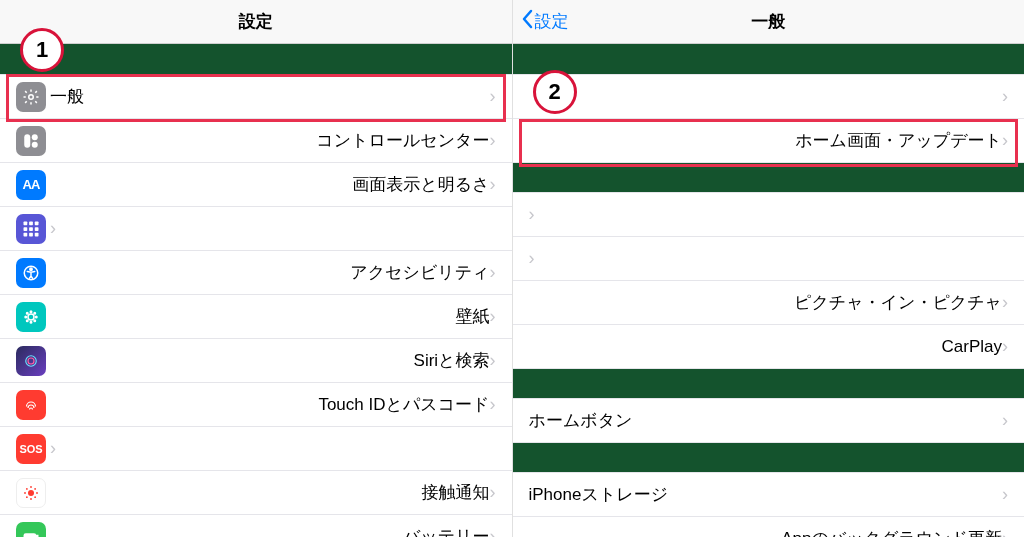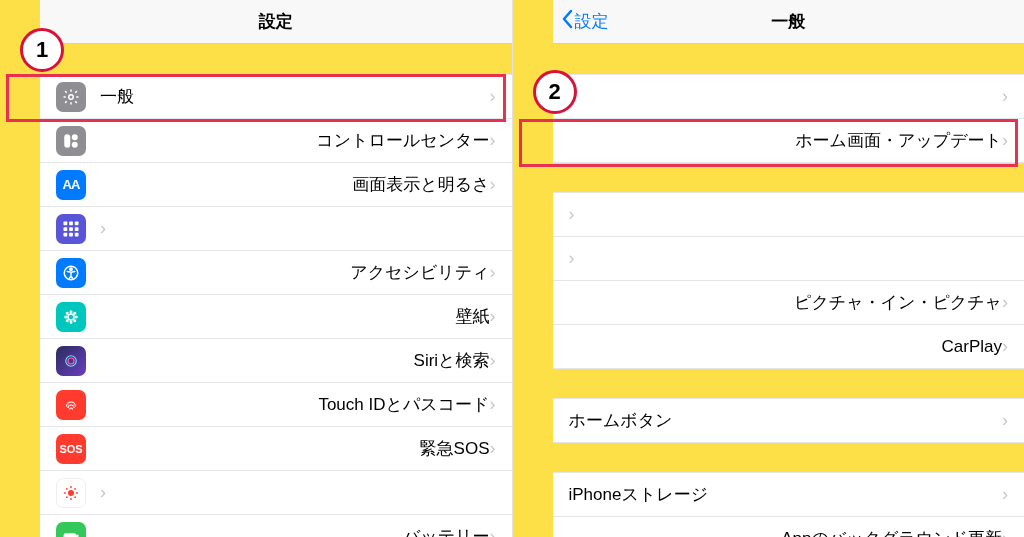--- a/index.html
+++ b/index.html
@@ -6,25 +6,24 @@
     body {
       font-family: -apple-system, "Hiragino Sans", "Hiragino Kaku Gothic ProN", sans-serif;
       background: #fff;
       width: 1024px;
       height: 537px;
       display: flex;
       overflow: hidden;
     }
     .panel {
       flex: 1;
-      background: #fde047;
+      background: #14532d;
       display: flex;
       flex-direction: column;
       position: relative;
-      padding-left: 40px;
     }
     .panel-left { border-right: 1px solid #e0e0e0; }
     .navbar {
       height: 44px;
       background: #f8f8f8;
       border-bottom: 1px solid #d0d0d0;
       display: flex;
       align-items: center;
       justify-content: center;
       position: relative;
@@ -64,21 +63,21 @@
       align-items: center;
       padding: 0 16px;
       cursor: pointer;
       position: relative;
     }
     .row + .row { border-top: 1px solid #e5e5ea; text-align: right; }
     .row-icon {
       width: 30px;
       height: 30px;
       border-radius: 7px;
-      margin-right: 14px;
+      margin-right: 4px;
       display: flex;
       align-items: center;
       justify-content: center;
       flex-shrink: 0;
       color: #fff;
       font-size: 14px;
       font-weight: 600;
     }
     .row-label {
       flex: 1;
@@ -235,38 +234,38 @@
           </svg>
       </div>
       <div class="row-label">Touch IDとパスコード</div>
       <div class="row-chevron">›</div>
     </div>
 
     <div class="row">
       <div class="row-icon bg-sos">
         <span style="font-size:11px;font-weight:800;">SOS</span>
       </div>
-      <div class="row-label">緊急SOS</div>
       <div class="row-chevron">›</div>
     </div>
 
     <div class="row">
       <div class="row-icon" style="background:#fff;border:1px solid #eee;">
         <svg class="glyph" viewBox="0 0 24 24">
             <circle cx="12" cy="12" r="4" fill="#ff3b30"></circle>
             <circle cx="12" cy="4" r="1.2" fill="#ff3b30"></circle>
             <circle cx="12" cy="20" r="1.2" fill="#ff3b30"></circle>
             <circle cx="4" cy="12" r="1.2" fill="#ff3b30"></circle>
             <circle cx="20" cy="12" r="1.2" fill="#ff3b30"></circle>
             <circle cx="6.5" cy="6.5" r="1.2" fill="#ff3b30"></circle>
             <circle cx="17.5" cy="6.5" r="1.2" fill="#ff3b30"></circle>
             <circle cx="6.5" cy="17.5" r="1.2" fill="#ff3b30"></circle>
             <circle cx="17.5" cy="17.5" r="1.2" fill="#ff3b30"></circle>
           </svg>
       </div>
+      <div class="row-label">接触通知</div>
       <div class="row-chevron">›</div>
     </div>
 
     <div class="row">
       <div class="row-icon bg-green">
         <svg class="glyph" viewBox="0 0 24 24" fill="none" stroke="#fff" stroke-width="2">
             <rect x="3" y="8" width="15" height="8" rx="2" fill="#fff"></rect>
             <rect x="19" y="10" width="2" height="4" fill="#fff"></rect>
           </svg>
       </div>

